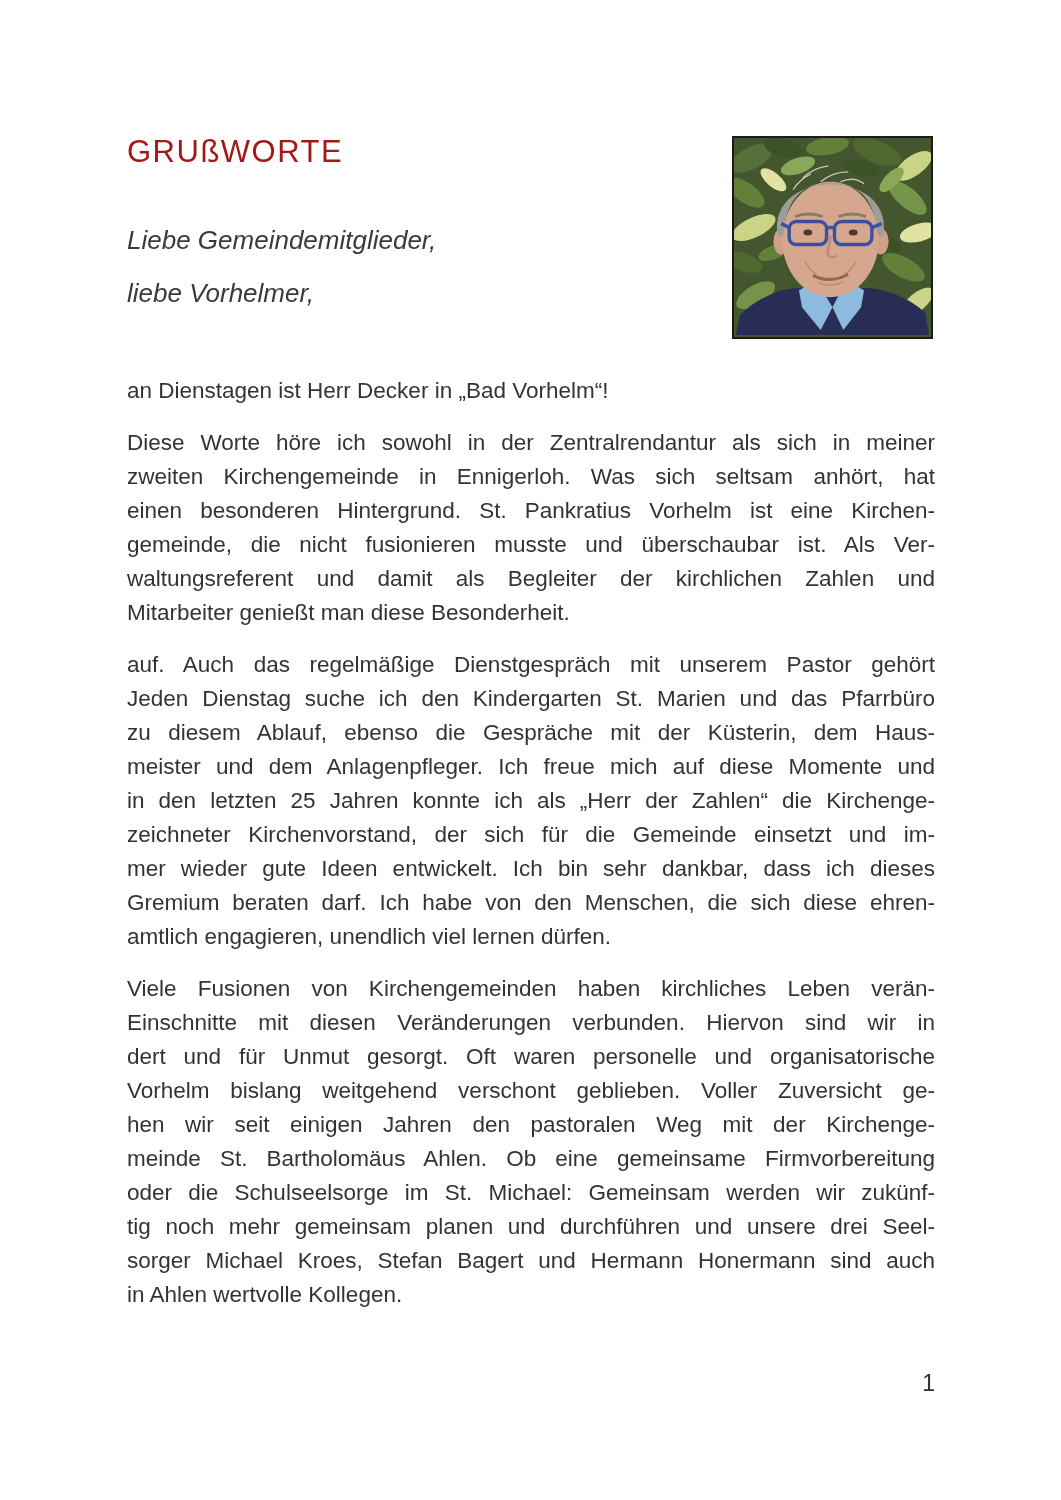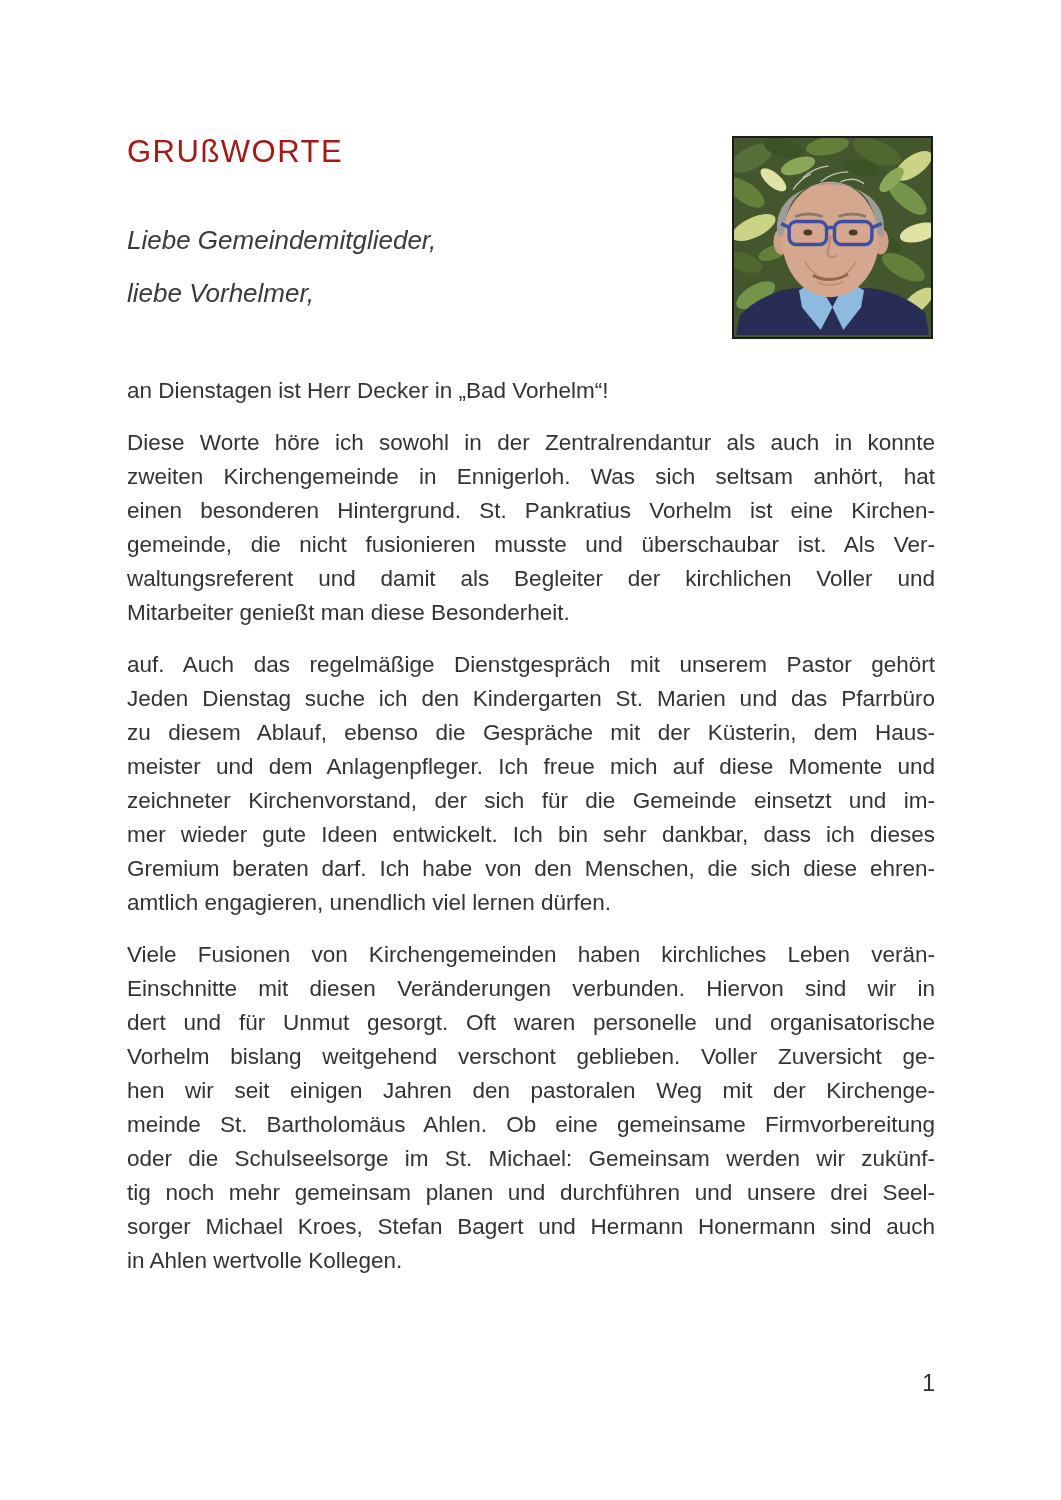--- a/index.html
+++ b/index.html
@@ -142,32 +142,33 @@
         <path d="M85,145 Q98,151 111,144" stroke="#c5907b" stroke-width="2" fill="none"></path>
       </g>
     </svg>
   </div>
 
   <div class="body-text">
       <div class="para">
         <div class="line">an Dienstagen ist Herr Decker in „Bad Vorhelm“!</div>
       </div>
       <div class="para">
-        <div class="line just">Diese Worte höre ich sowohl in der Zentralrendantur als auch in konnte</div>
+        <div class="line just">Diese Worte höre ich sowohl in der Zentralrendantur als sich in meiner</div>
         <div class="line just">zweiten Kirchengemeinde in Ennigerloh. Was sich seltsam anhört, hat</div>
         <div class="line just">einen besonderen Hintergrund. St. Pankratius Vorhelm ist eine Kirchen-</div>
         <div class="line just">gemeinde, die nicht fusionieren musste und überschaubar ist. Als Ver-</div>
-        <div class="line just">waltungsreferent und damit als Begleiter der kirchlichen Voller und</div>
+        <div class="line just">waltungsreferent und damit als Begleiter der kirchlichen Zahlen und</div>
         <div class="line">Mitarbeiter genießt man diese Besonderheit.</div>
       </div>
       <div class="para">
         <div class="line just">auf. Auch das regelmäßige Dienstgespräch mit unserem Pastor gehört</div>
         <div class="line just">Jeden Dienstag suche ich den Kindergarten St. Marien und das Pfarrbüro</div>
         <div class="line just">zu diesem Ablauf, ebenso die Gespräche mit der Küsterin, dem Haus-</div>
         <div class="line just">meister und dem Anlagenpfleger. Ich freue mich auf diese Momente und</div>
+        <div class="line just">in den letzten 25 Jahren konnte ich als „Herr der Zahlen“ die Kirchenge-</div>
         <div class="line just">zeichneter Kirchenvorstand, der sich für die Gemeinde einsetzt und im-</div>
         <div class="line just">mer wieder gute Ideen entwickelt. Ich bin sehr dankbar, dass ich dieses</div>
         <div class="line just">Gremium beraten darf. Ich habe von den Menschen, die sich diese ehren-</div>
         <div class="line">amtlich engagieren, unendlich viel lernen dürfen.</div>
       </div>
       <div class="para">
         <div class="line just">Viele Fusionen von Kirchengemeinden haben kirchliches Leben verän-</div>
         <div class="line just">Einschnitte mit diesen Veränderungen verbunden. Hiervon sind wir in</div>
         <div class="line just">dert und für Unmut gesorgt. Oft waren personelle und organisatorische</div>
         <div class="line just">Vorhelm bislang weitgehend verschont geblieben. Voller Zuversicht ge-</div>

